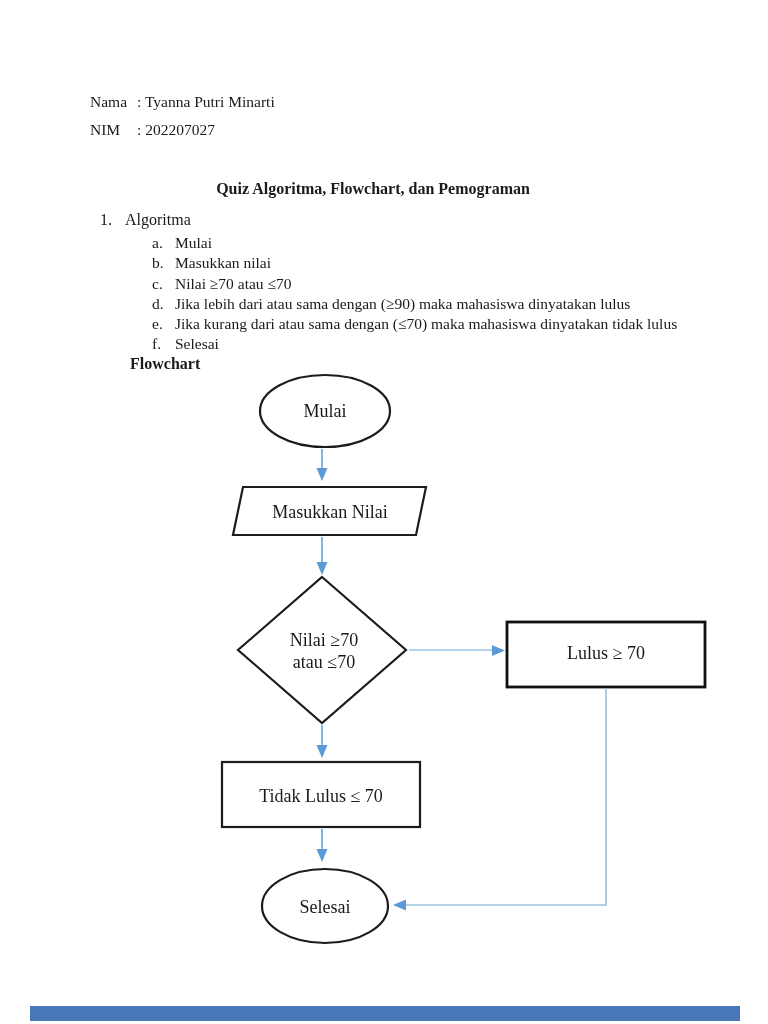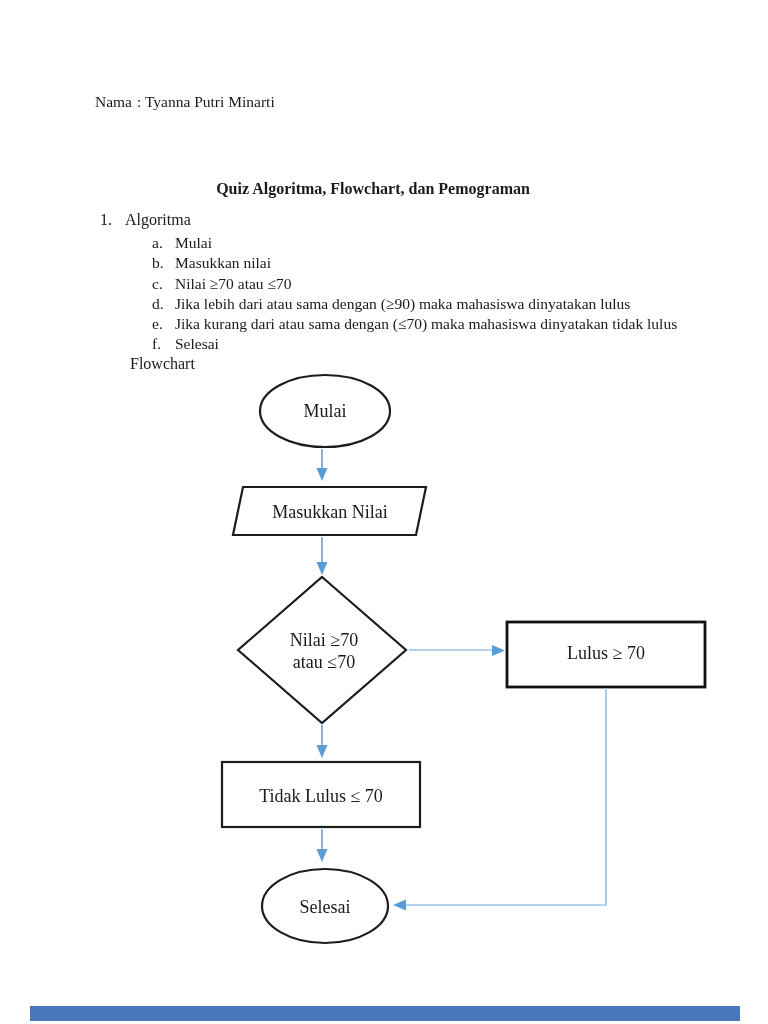--- a/index.html
+++ b/index.html
@@ -14,52 +14,55 @@
   html,body{width:768px;height:1024px;}
   body{
     background:#ffffff;
     font-family:"Liberation Serif", serif;
     color:var(--ink);
     position:relative;
     overflow:hidden;
   }
   .abs{position:absolute;}
   
-  .id-block{left:90px;top:88px;font-size:15.5px;line-height:28px;text-align:center;}
+  .id-block{left:90px;top:88px;font-size:15.5px;line-height:28px;}
   .id-row{white-space:nowrap;}
   .id-label{display:inline-block;width:47px;}
   
   .doc-title{left:0;top:180px;width:730px;text-align:center;font-weight:bold;font-size:16px;padding-left:16px;}
   
   .algo-block{left:100px;top:211px;font-size:16px;}
   .algo-head{font-weight:normal;white-space:nowrap;}
   .algo-head .num{display:inline-block;width:25px;}
   .algo-items{margin-top:4px;font-size:15.5px;line-height:20.3px;}
   .algo-item{position:relative;white-space:nowrap;}
   .algo-item .marker{position:absolute;left:52px;}
   .algo-item .itext{margin-left:75px;display:inline-block;}
   
-  .fc-heading{left:130px;top:355px;font-weight:normal;font-size:16px;}
+  .fc-heading{left:130px;top:355px;font-weight:bold;font-size:16px;}
   
   .fc-svg{left:0;top:370px;}
   .shape{fill:#ffffff;stroke:var(--shape-stroke);stroke-width:2.2;}
   .shape-thick{fill:#ffffff;stroke:#111111;stroke-width:2.8;}
   .fc-line{stroke:var(--arrow);stroke-width:1.7;fill:none;}
   .fc-line-light{stroke:var(--arrow-light);stroke-width:1.7;fill:none;}
   .fc-head{fill:var(--arrowhead);stroke:none;}
   .fc-text{font-family:"Liberation Serif", serif;font-size:18px;fill:var(--ink);text-anchor:middle;}
   
   .footer-bar{left:30px;top:1006px;width:710px;height:15px;background:var(--footer-bar);}
 </style>
 </head>
 <body>
 
 <div class="abs id-block">
   <div class="id-row">
     <span class="id-label">Nama</span><span>: Tyanna Putri Minarti</span>
+  </div>
+  <div class="id-row">
+    <span class="id-label">NIM</span><span>: 202207027</span>
   </div>
 </div>
 
 <div class="abs doc-title">Quiz Algoritma, Flowchart, dan Pemograman</div>
 
 <div class="abs algo-block">
   <div class="algo-head">
     <span class="num">1.</span><span>Algoritma</span>
   </div>
   <div class="algo-items">

